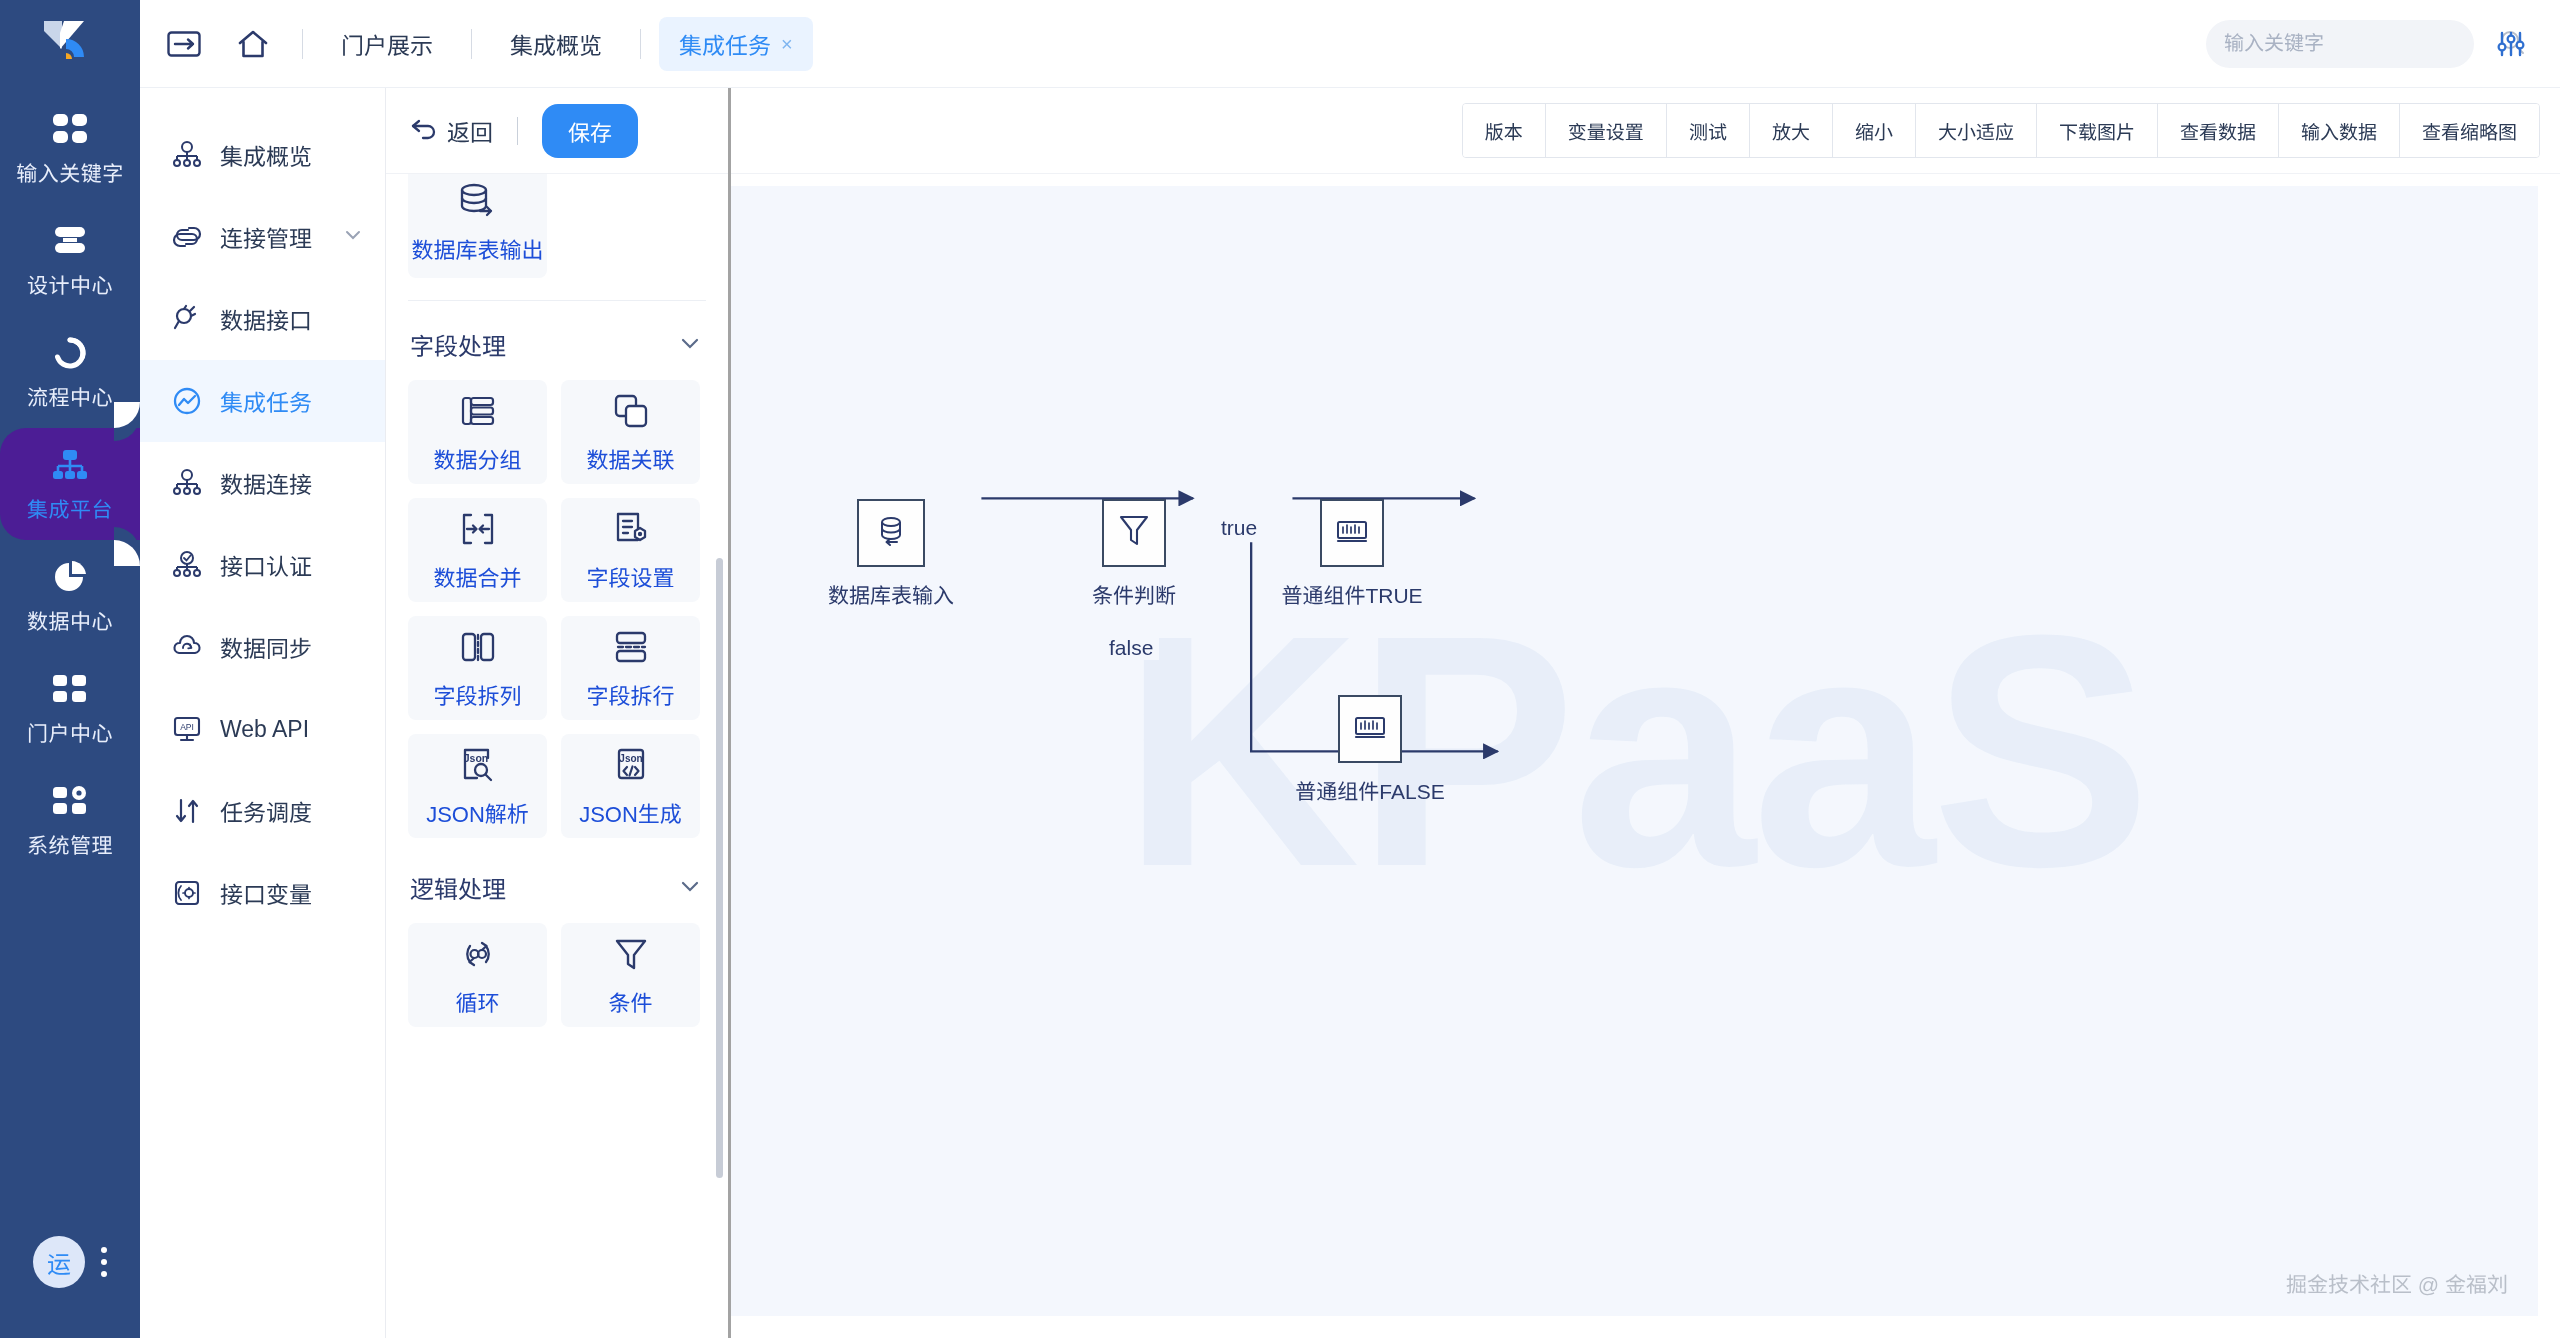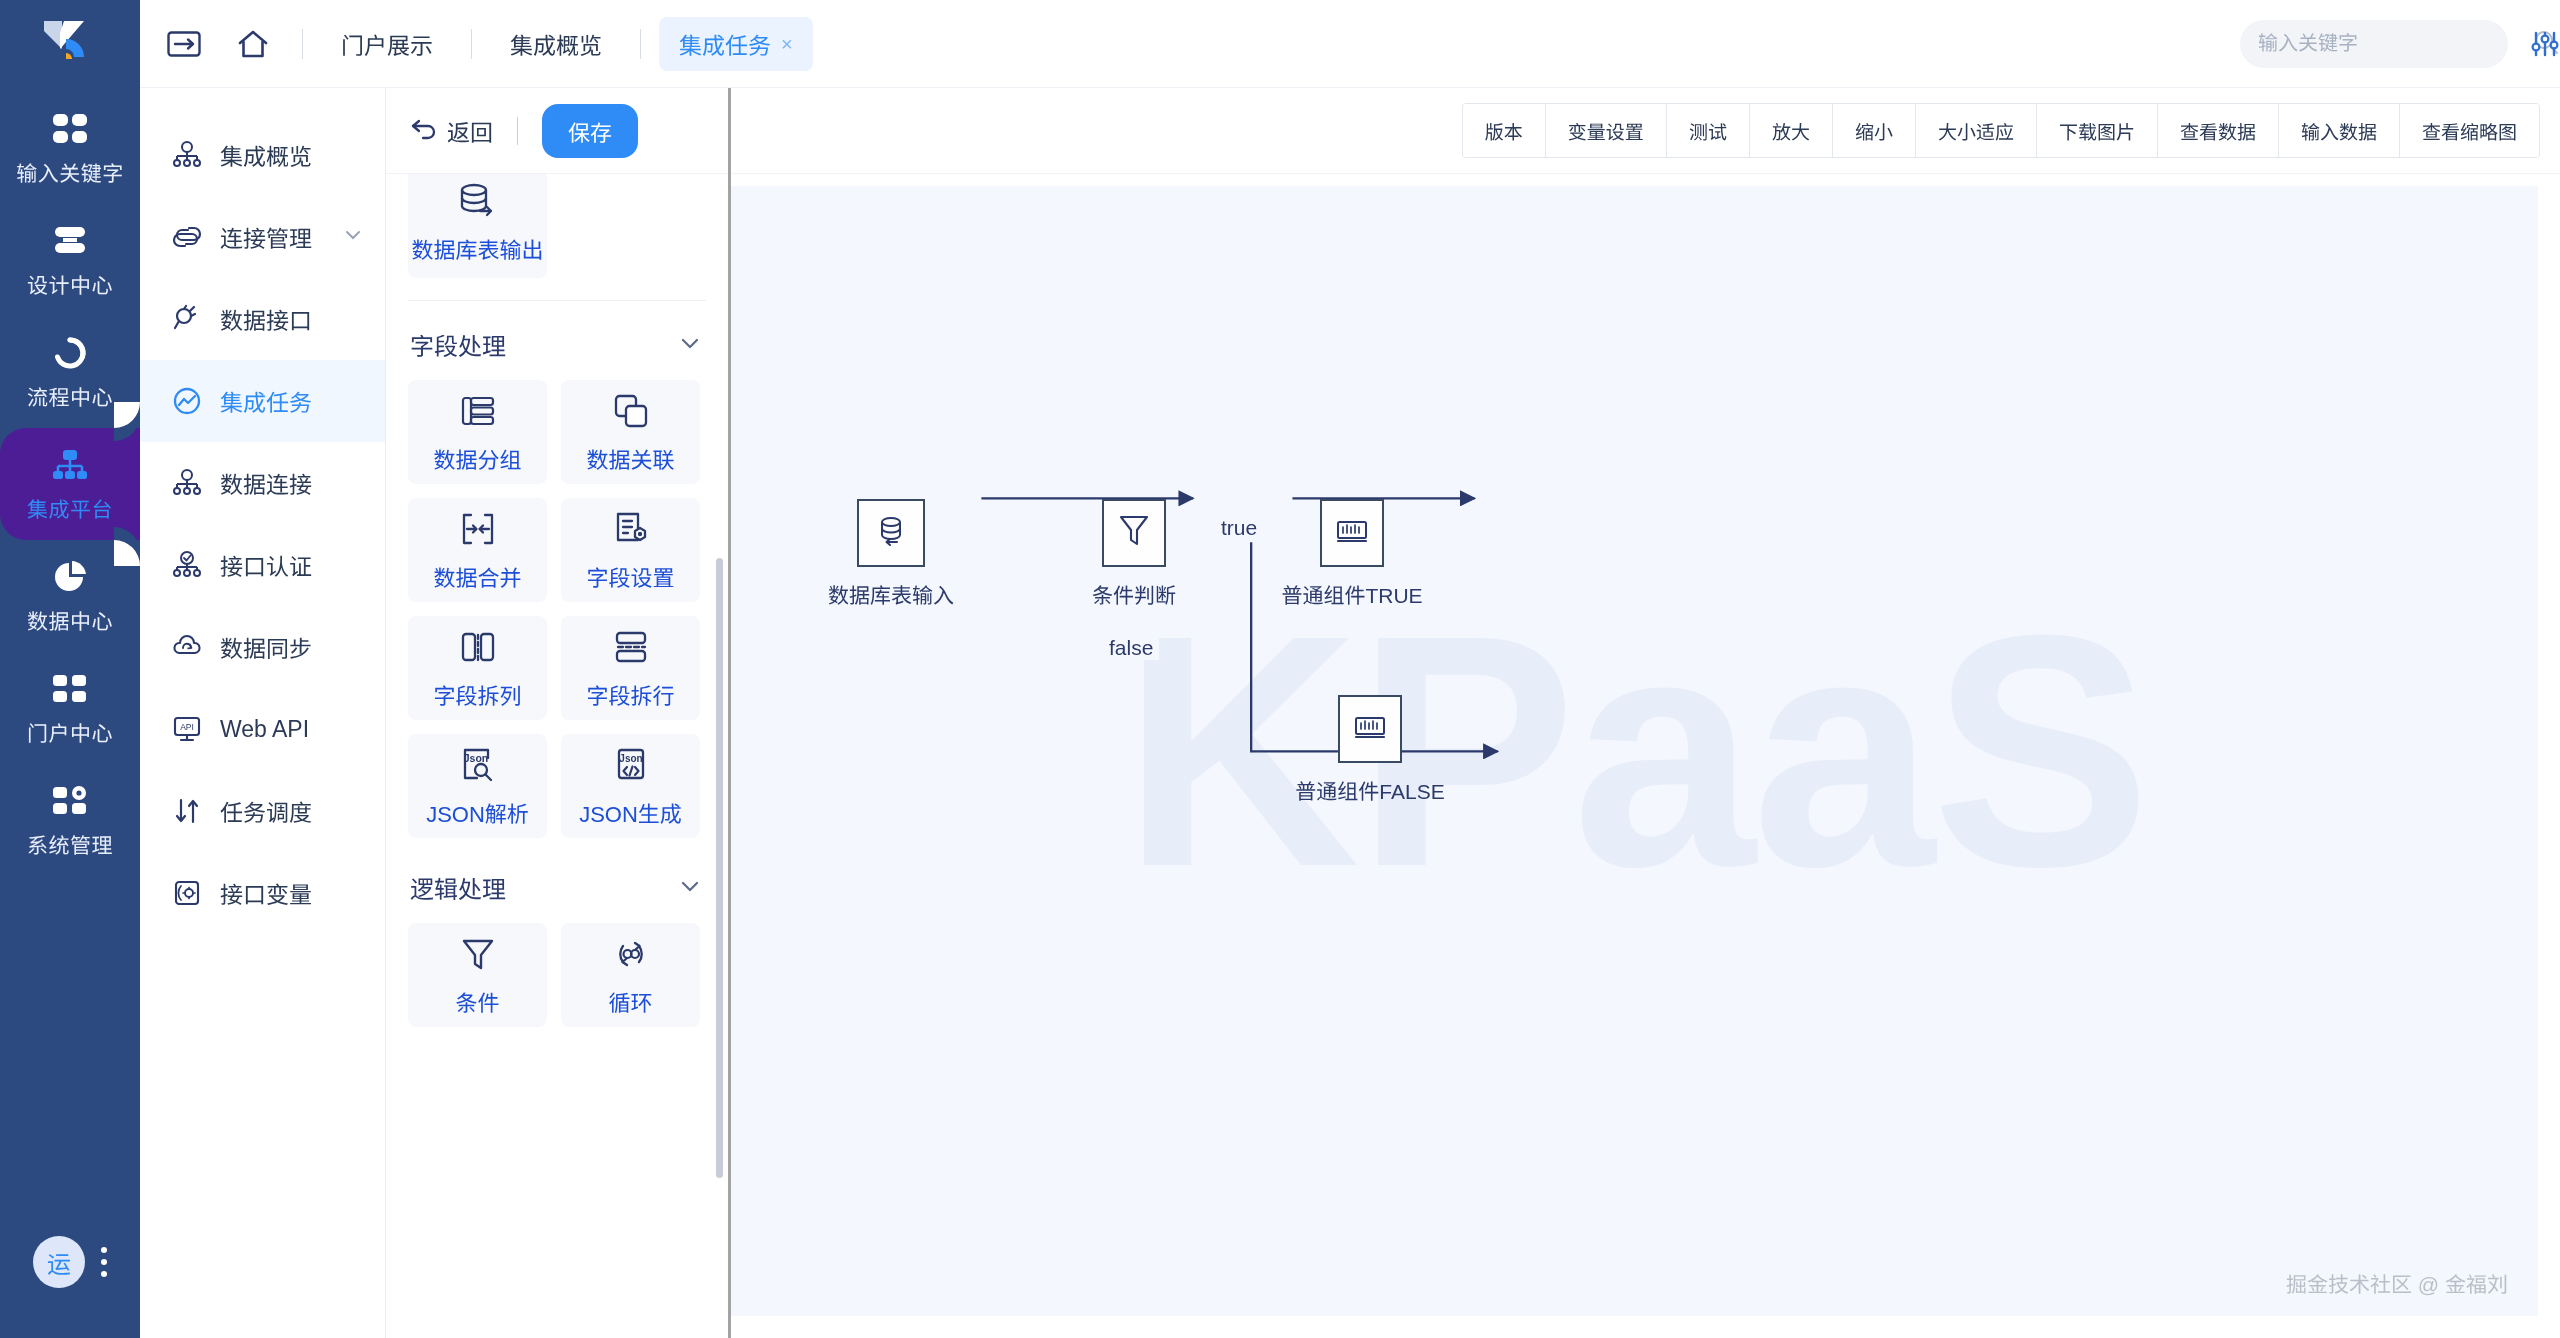--- a/index.html
+++ b/index.html
@@ -66,21 +66,21 @@
     background: #ffffff;
     border-top-left-radius: 28px;
     overflow: hidden;
   }
 
   
   .topbar {
     height: 88px; width: 100%;
     display: flex; align-items: center;
     border-bottom: 1px solid #edf0f5;
-    padding-left: 18px; 
+    padding-left: 18px; padding-right: 34px;
     background: #fff;
   }
   .panel-toggle {
     width: 52px; height: 52px; display:flex; align-items:center; justify-content:center;
     cursor: pointer; margin-right: 12px;
   }
   .home-btn {
     width: 62px; height: 62px; display: flex; align-items: center; justify-content: center;
     cursor: pointer;
   }
@@ -607,37 +607,37 @@
             <span>
               <svg width="24" height="24" viewBox="0 0 24 24">
                   <path d="M5 9 L12 16 L19 9" stroke="#5b6b8a" stroke-width="2.2" fill="none" stroke-linecap="round"></path>
                 </svg>
             </span>
           </div>
           <div class="pal-grid">
             <div class="pal-card">
               <span class="pc-ico">
                 <svg width="38" height="38" viewBox="0 0 38 38">
-                    <path d="M5 6 L33 6 L22 20 L22 33 L16 29 L16 20 Z" stroke="#2b3a6b" stroke-width="2.4" fill="none" stroke-linejoin="round"></path>
-                  </svg>
-              </span>
-              <span class="pc-label">条件</span>
-            </div>
-            <div class="pal-card">
-              <span class="pc-ico">
-                <svg width="38" height="38" viewBox="0 0 38 38">
                     <path d="M27 11 A13 13 0 0 1 27 27" stroke="#2b3a6b" stroke-width="2.3" fill="none" stroke-linecap="round"></path>
                     <path d="M11 27 A13 13 0 0 1 11 11" stroke="#2b3a6b" stroke-width="2.3" fill="none" stroke-linecap="round"></path>
                     <path d="M23 8 L27.5 11 L23.5 14.5" stroke="#2b3a6b" stroke-width="2.3" fill="none" stroke-linecap="round" stroke-linejoin="round"></path>
                     <path d="M15 30 L10.5 27 L14.5 23.5" stroke="#2b3a6b" stroke-width="2.3" fill="none" stroke-linecap="round" stroke-linejoin="round"></path>
                     <circle cx="15.5" cy="19" r="4" stroke="#2b3a6b" stroke-width="2.2" fill="none"></circle>
                     <circle cx="23" cy="19" r="4" stroke="#2b3a6b" stroke-width="2.2" fill="none"></circle>
                   </svg>
               </span>
               <span class="pc-label">循环</span>
+            </div>
+            <div class="pal-card">
+              <span class="pc-ico">
+                <svg width="38" height="38" viewBox="0 0 38 38">
+                    <path d="M5 6 L33 6 L22 20 L22 33 L16 29 L16 20 Z" stroke="#2b3a6b" stroke-width="2.4" fill="none" stroke-linejoin="round"></path>
+                  </svg>
+              </span>
+              <span class="pc-label">条件</span>
             </div>
           </div>
         </div>
         <div class="pal-scrollbar"></div>
       </div>
 
       <div class="canvas-col">
         <div class="canvas-toolbar">
           <div class="ct-group">
             <div class="ct-btn">版本</div>

